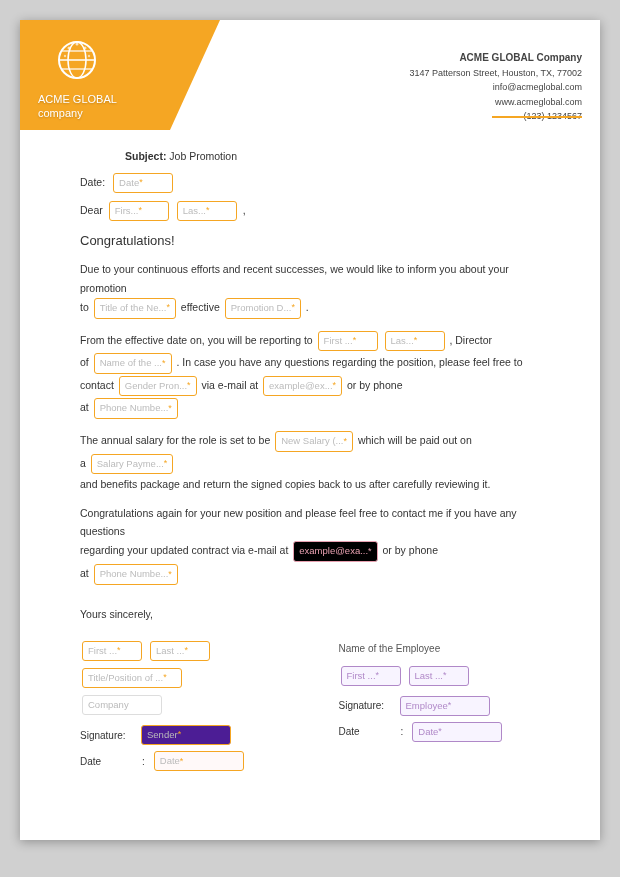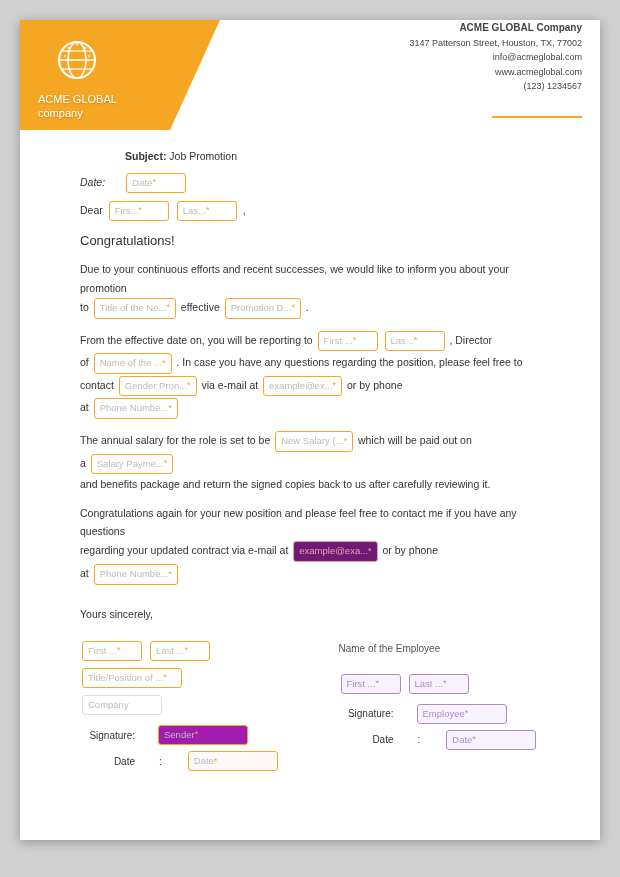--- a/index.html
+++ b/index.html
@@ -53,21 +53,21 @@
       line-height: 1.3;
       text-shadow: 0 1px 2px rgba(0,0,0,0.2);
     }
     .logo-text span {
       font-size: 11px;
       font-weight: normal;
       display: block;
     }
     .company-info {
       position: absolute;
-      top: 0;
+      top: 30px;
       right: 18px;
       text-align: right;
       font-size: 9px;
       color: #444;
       line-height: 1.6;
     }
     .company-info .company-name {
       font-weight: bold;
       font-size: 10px;
     }
@@ -90,23 +90,22 @@
       margin-bottom: 6px;
       font-size: 10.5px;
     }
     .subject-line strong {
       font-weight: bold;
       padding-left: 45px;
     }
     .date-line {
       display: flex;
       align-items: center;
-      gap: 19px;
+      gap: 6px;
       margin-bottom: 6px;
-      font-style: italic;
     }
     .dear-line {
       margin-bottom: 8px;
       display: flex;
       align-items: center;
       gap: 4px;
       flex-wrap: wrap;
     }
     .congratulations {
       margin-bottom: 8px;
@@ -131,21 +130,21 @@
       margin: 1px 2px;
     }
     .inline-field.required::after {
       content: ' *';
       color: #f5a623;
       font-size: 9px;
     }
     .inline-field.pink {
       border-color: #e8a0b0;
       color: #e8a0b0;
-      background: #701a75;
+      background: #000000;
     }
     .inline-field.pink.required::after {
       color: #e8a0b0;
     }
     .inline-field.purple {
       border-color: #b088c8;
       color: #b088c8;
       background: #f8f4ff;
     }
     .inline-field.purple.required::after {
@@ -176,29 +175,28 @@
       margin-bottom: 8px;
     }
     .sig-row {
       display: flex;
       gap: 4px;
       align-items: center;
     }
     .sig-label-row {
       font-size: 10px;
       color: #555;
-      margin-bottom: 16px;
+      margin-bottom: 8px;
     }
     .sig-line-row {
       display: flex;
       align-items: center;
-      gap: 21px;
+      gap: 4px;
       margin-bottom: 4px;
       font-size: 10px;
-      text-align: right;
     }
     .sig-line-label {
       font-size: 10px;
       color: #333;
       min-width: 55px;
     }
   </style>
 </head>
 <body>
 
@@ -359,21 +357,21 @@
             </span>
           </div>
           <div class="sig-row">
             <span class="inline-field" style="min-width:80px; border-color:#ddd; color:#ccc;">
               <span class="inline-field-text">Company</span>
             </span>
           </div>
         </div>
         <div class="sig-line-row">
           <span class="sig-line-label">Signature:</span>
-          <span class="inline-field required" style="min-width:90px; background:#a21caf; border-color:#f5a623;">
+          <span class="inline-field required" style="min-width:90px; background:#4c1d95; border-color:#f5a623;">
             <span class="inline-field-text">Sender</span>
           </span>
         </div>
         <div class="sig-line-row">
           <span class="sig-line-label">Date</span>
           <span style="margin: 0 3px; font-size:10px;">:</span>
           <span class="inline-field required" style="min-width:90px; background:#fff9f9; border-color:#f5a623;">
             <span class="inline-field-text">Date</span>
           </span>
         </div>

